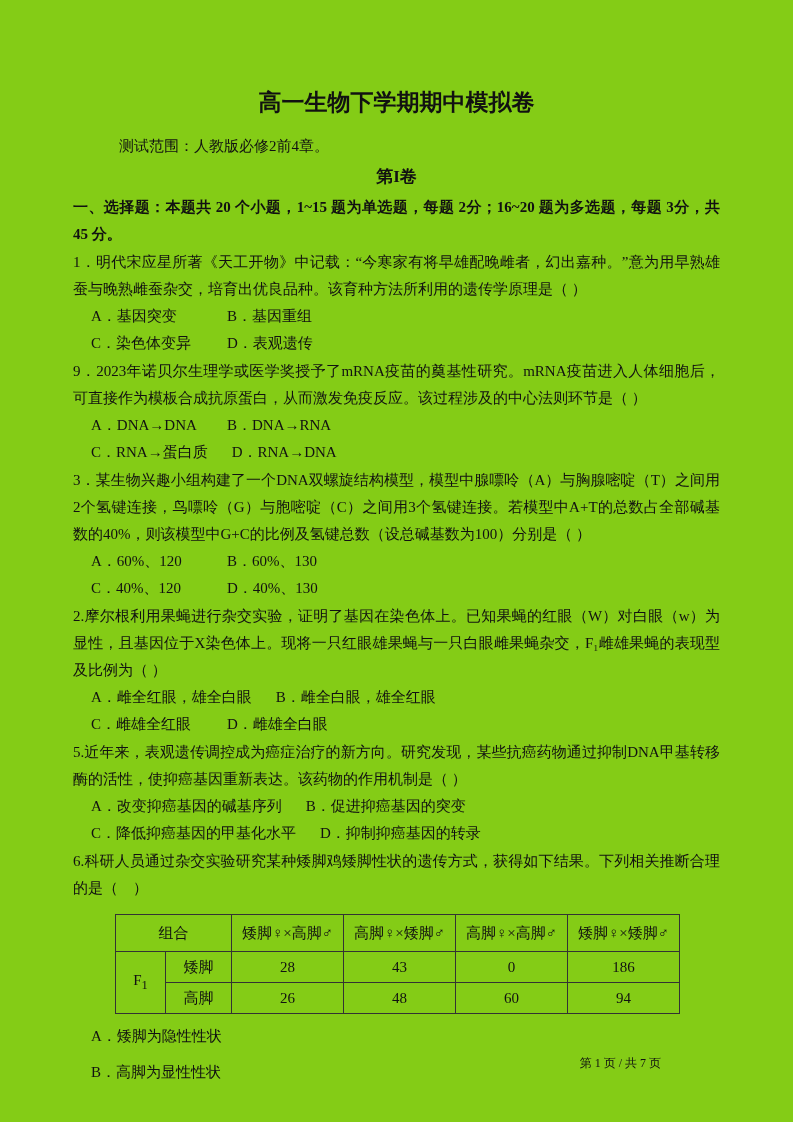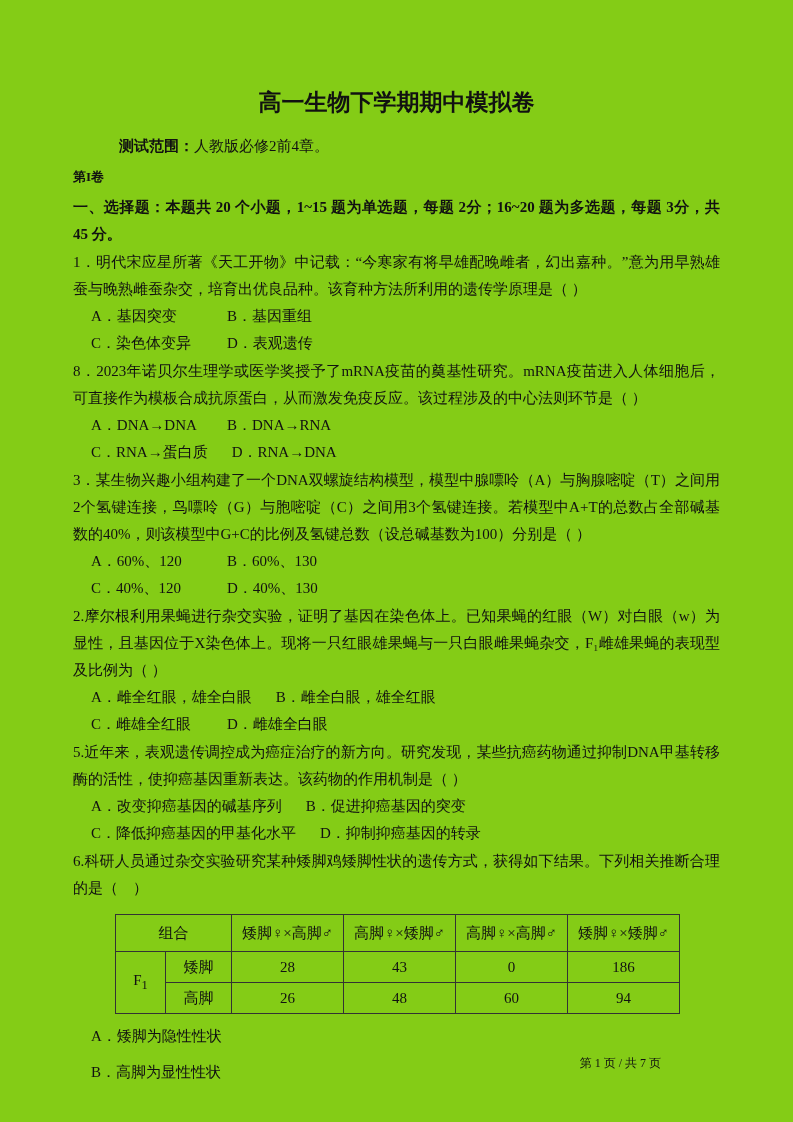--- a/index.html
+++ b/index.html
@@ -22,25 +22,26 @@
   .title {
     font-family: "Liberation Sans", "DejaVu Sans", sans-serif;
     font-size: 23px;
     line-height: 32px;
     font-weight: 700;
     text-align: center;
     margin: 0 0 14px 0;
   }
 
   .scope { padding-left: 46px; }
-  .scope .label { font-weight: 700; font-family: "Liberation Sans", "DejaVu Sans", sans-serif; text-align: right; }
+  .scope .label { font-weight: 400; font-family: "Liberation Sans", "DejaVu Sans", sans-serif; text-align: right; }
 
   .part-title {
+    text-align: center;
     font-weight: 700;
-    font-size: 13px;
+    font-size: 17px;
     line-height: 30px;
     margin: 2px 0 2px 0;
   }
 
   .section-heading { font-weight: 700; text-align: justify; }
 
   .q { margin-top: 1px; }
   .stem { text-align: justify; }
 
   .opt-row { display: flex; padding-left: 18px; }
@@ -94,21 +95,21 @@
       <span class="opt">A．基因突变</span>
       <span class="opt">B．基因重组</span>
     </div>
     <div class="opt-row">
       <span class="opt">C．染色体变异</span>
       <span class="opt">D．表观遗传</span>
     </div>
   </div>
 
   <div class="q">
-    <div class="stem">8．2023年诺贝尔生理学或医学奖授予了mRNA疫苗的奠基性研究。mRNA疫苗进入人体细胞后，可直接作为模板合成抗原蛋白，从而激发免疫反应。该过程涉及的中心法则环节是（ ）</div>
+    <div class="stem">9．2023年诺贝尔生理学或医学奖授予了mRNA疫苗的奠基性研究。mRNA疫苗进入人体细胞后，可直接作为模板合成抗原蛋白，从而激发免疫反应。该过程涉及的中心法则环节是（ ）</div>
     <div class="opt-row">
       <span class="opt">A．DNA→DNA</span>
       <span class="opt">B．DNA→RNA</span>
     </div>
     <div class="opt-row">
       <span class="opt">C．RNA→蛋白质</span>
       <span class="opt">D．RNA→DNA</span>
     </div>
   </div>
 

